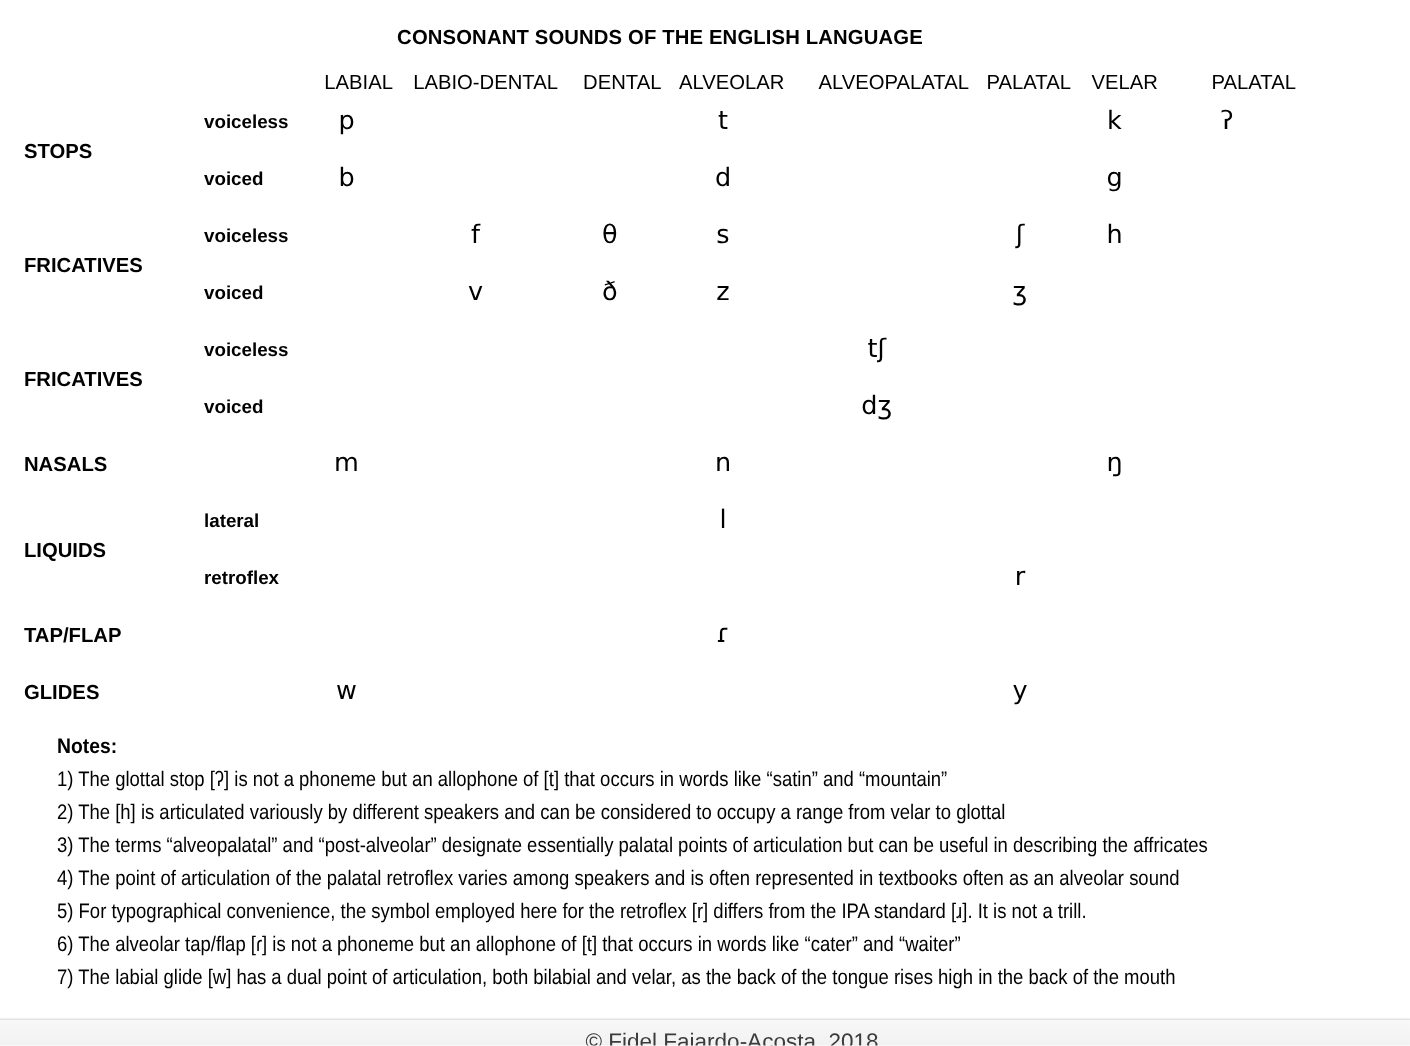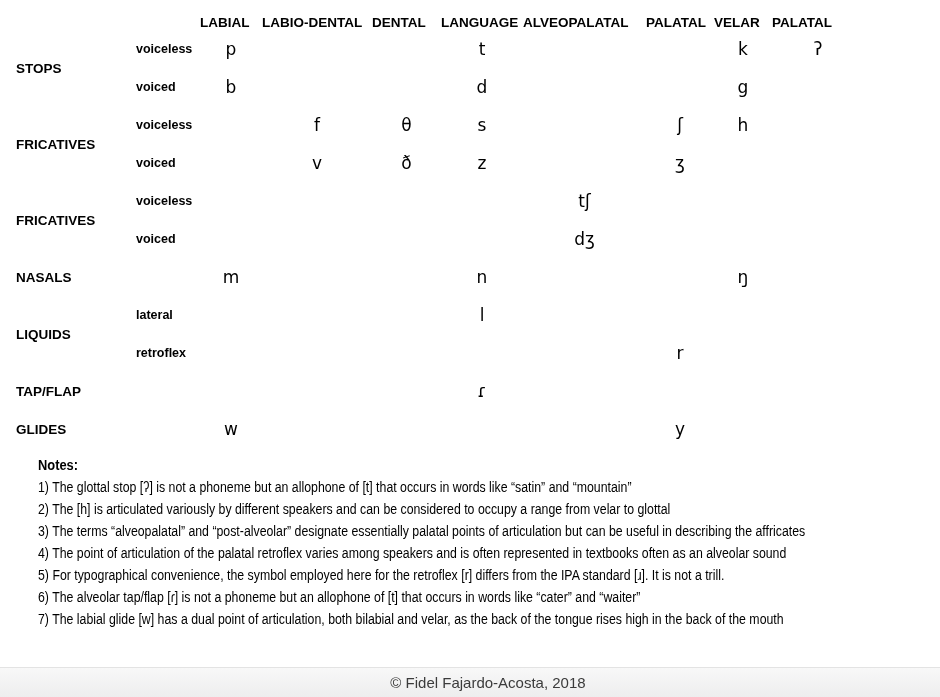--- a/index.html
+++ b/index.html
@@ -26,23 +26,23 @@
   .grid {
     margin-top: 6px;
     display: grid;
     grid-template-columns: 136px 64px 62px 110px 69px 82px 123px 68px 58px 92px;
     grid-template-rows: 24px repeat(11, 38px);
     width: 864px;
   }
   .colhead {
     grid-row: 1;
     align-self: end;
-    text-align: left;
+    text-align: right;
     font-size: 13.5px;
-    font-weight: bold;
+    font-weight: normal;
     white-space: nowrap;
   }
   .group {
     grid-column: 1;
     align-self: center;
     padding-left: 16px;
     font-size: 13.5px;
     font-weight: bold;
     white-space: nowrap;
   }
@@ -99,27 +99,28 @@
     text-align: center;
     font-size: 15px;
     color: #3b3b3b;
   }
 </style>
 </head>
 <body>
 
 <div class="page">
 
+  <div class="title">CONSONANT SOUNDS OF THE ENGLISH LANGUAGE</div>
 
   <div class="grid">
 
     <div class="colhead c3">LABIAL</div>
     <div class="colhead c4">LABIO-DENTAL</div>
     <div class="colhead c5">DENTAL</div>
-    <div class="colhead c6">LANGUAGE</div>
+    <div class="colhead c6">ALVEOLAR</div>
     <div class="colhead c7">ALVEOPALATAL</div>
     <div class="colhead c8">PALATAL</div>
     <div class="colhead c9">VELAR</div>
     <div class="colhead c10">PALATAL</div>
 
     <div class="group r2 rs2">STOPS</div>
     <div class="group r4 rs2">FRICATIVES</div>
     <div class="group r6 rs2">FRICATIVES</div>
     <div class="group r8">NASALS</div>
     <div class="group r9 rs2">LIQUIDS</div>

